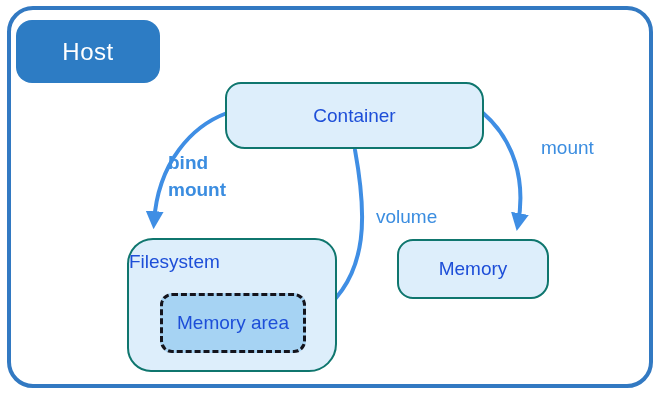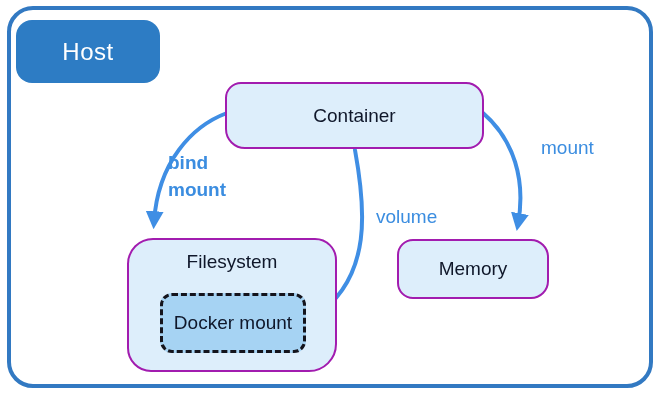--- a/index.html
+++ b/index.html
@@ -11,27 +11,27 @@
     position:absolute; left:7px; top:6px; width:638px; height:374px;
     border:4px solid #3279c2; border-radius:26px; background:transparent;
   }
   .host-badge {
     position:absolute; left:16px; top:20px; width:144px; height:63px;
     background:#2d7cc4; border-radius:16px;
     display:flex; align-items:center; justify-content:center;
     color:#ffffff; font-size:24px; letter-spacing:0.5px;
   }
   .node {
-    position:absolute; background:#ddeefb; border:2px solid #a21caf;
-    color:#0f172a; font-size:19px;
+    position:absolute; background:#ddeefb; border:2px solid #0f766e;
+    color:#1d4ed8; font-size:19px;
   }
   .node.centered { display:flex; align-items:center; justify-content:center; }
   .container-node { left:225px; top:82px; width:255px; height:63px; border-radius:16px 18px 16px 20px; }
   .filesystem-node { left:127px; top:238px; width:206px; height:130px; border-radius:26px 22px 28px 24px; }
-  .fs-title { text-align:center; margin-top:11px; font-size:19px; }
+  .fs-title { margin-top:11px; font-size:19px; }
   .docker-area {
     position:absolute; left:31px; top:53px; width:140px; height:54px;
     background:#a6d3f3; border:3px dashed #14141c; border-radius:12px;
     display:flex; align-items:center; justify-content:center; font-size:19px;
   }
   .memory-node { left:397px; top:239px; width:148px; height:56px; border-radius:16px 18px 18px 16px; }
   .edges { position:absolute; left:0; top:0; width:664px; height:400px; pointer-events:none; }
   .edge-label { position:absolute; color:#3b8de0; font-size:19px; line-height:27px; }
   .bind-label { left:168px; top:149px;font-weight:bold; }
   .volume-label { left:376px; top:183px;margin-top:20px; }
@@ -60,21 +60,21 @@
     <path d="M 483 113 C 514 140, 526 180, 518 224" fill="none" stroke="#3f8ee4" stroke-width="4" stroke-linecap="round" marker-end="url(#ah)"></path>
   </svg>
 
   <div class="node centered container-node">
     <span>Container</span>
   </div>
 
   <div class="node filesystem-node">
     <div class="fs-title">Filesystem</div>
     <div class="docker-area">
-      <span>Docker mount</span>
+      <span>Memory area</span>
     </div>
   </div>
 
   <div class="node centered memory-node">
     <span>Memory</span>
   </div>
 
   <div class="edge-label bind-label">
     <span>bind</span>
     <span>mount</span>

